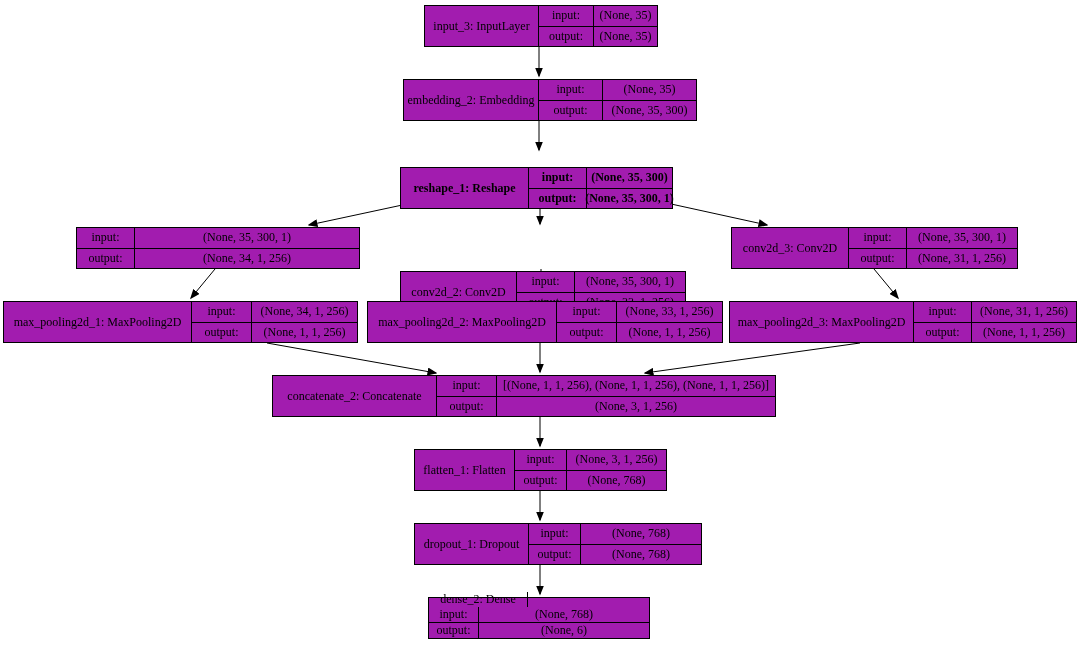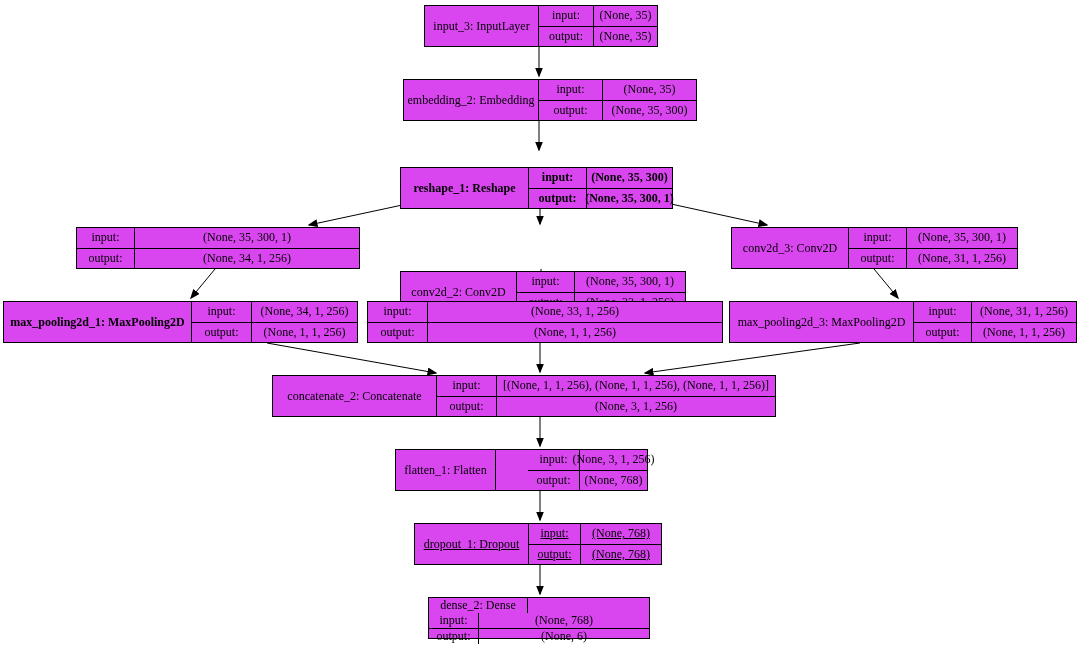--- a/index.html
+++ b/index.html
@@ -24,21 +24,22 @@
     width: 1080px;
     height: 649px;
     pointer-events: none;
   }
   .node {
     position: absolute;
     height: 42px;
     display: flex;
     border: 1px solid #000000;
     box-sizing: border-box;
-    background: #d946ef;
+    background: #a21caf;
+    justify-content: flex-end;
   }
   .node .name {
     flex: none;
     display: flex;
     align-items: center;
     justify-content: center;
     text-align: center;
     border-right: 1px solid #000000;
     box-sizing: border-box;
     padding: 0 2px;
@@ -181,34 +182,35 @@
         <div class="val">(None, 35, 300, 1)</div>
       </div>
       <div class="row">
         <div class="lbl" style="width:58px;">output:</div>
         <div class="val">(None, 31, 1, 256)</div>
       </div>
     </div>
   </div>
 
   <div class="node" style="left:3px; top:301px; width:355px;">
-    <div class="name" style="width:188px;font-weight:bold;">max_pooling2d_1: MaxPooling2D</div>
+    <div class="name" style="width:188px;">max_pooling2d_1: MaxPooling2D</div>
     <div class="io">
       <div class="row in">
         <div class="lbl" style="width:60px;">input:</div>
         <div class="val">(None, 34, 1, 256)</div>
       </div>
       <div class="row">
         <div class="lbl" style="width:60px;">output:</div>
         <div class="val">(None, 1, 1, 256)</div>
       </div>
     </div>
   </div>
 
   <div class="node" style="left:367px; top:301px; width:356px;">
+    <div class="name" style="width:189px;">max_pooling2d_2: MaxPooling2D</div>
     <div class="io">
       <div class="row in">
         <div class="lbl" style="width:60px;">input:</div>
         <div class="val">(None, 33, 1, 256)</div>
       </div>
       <div class="row">
         <div class="lbl" style="width:60px;">output:</div>
         <div class="val">(None, 1, 1, 256)</div>
       </div>
     </div>
@@ -235,35 +237,35 @@
         <div class="lbl" style="width:60px;">input:</div>
         <div class="val">[(None, 1, 1, 256), (None, 1, 1, 256), (None, 1, 1, 256)]</div>
       </div>
       <div class="row">
         <div class="lbl" style="width:60px;">output:</div>
         <div class="val">(None, 3, 1, 256)</div>
       </div>
     </div>
   </div>
 
-  <div class="node" style="left:395px; top:449px; width:253px;gap:32px;">
+  <div class="node" style="left:414px; top:449px; width:253px;">
     <div class="name" style="width:100px;">flatten_1: Flatten</div>
     <div class="io">
       <div class="row in">
         <div class="lbl" style="width:52px;">input:</div>
         <div class="val">(None, 3, 1, 256)</div>
       </div>
       <div class="row">
         <div class="lbl" style="width:52px;">output:</div>
         <div class="val">(None, 768)</div>
       </div>
     </div>
   </div>
 
-  <div class="node" style="left:414px; top:523px; width:248px;text-decoration:underline;">
+  <div class="node" style="left:414px; top:523px; width:288px;">
     <div class="name" style="width:114px;">dropout_1: Dropout</div>
     <div class="io">
       <div class="row in">
         <div class="lbl" style="width:52px;">input:</div>
         <div class="val">(None, 768)</div>
       </div>
       <div class="row">
         <div class="lbl" style="width:52px;">output:</div>
         <div class="val">(None, 768)</div>
       </div>

